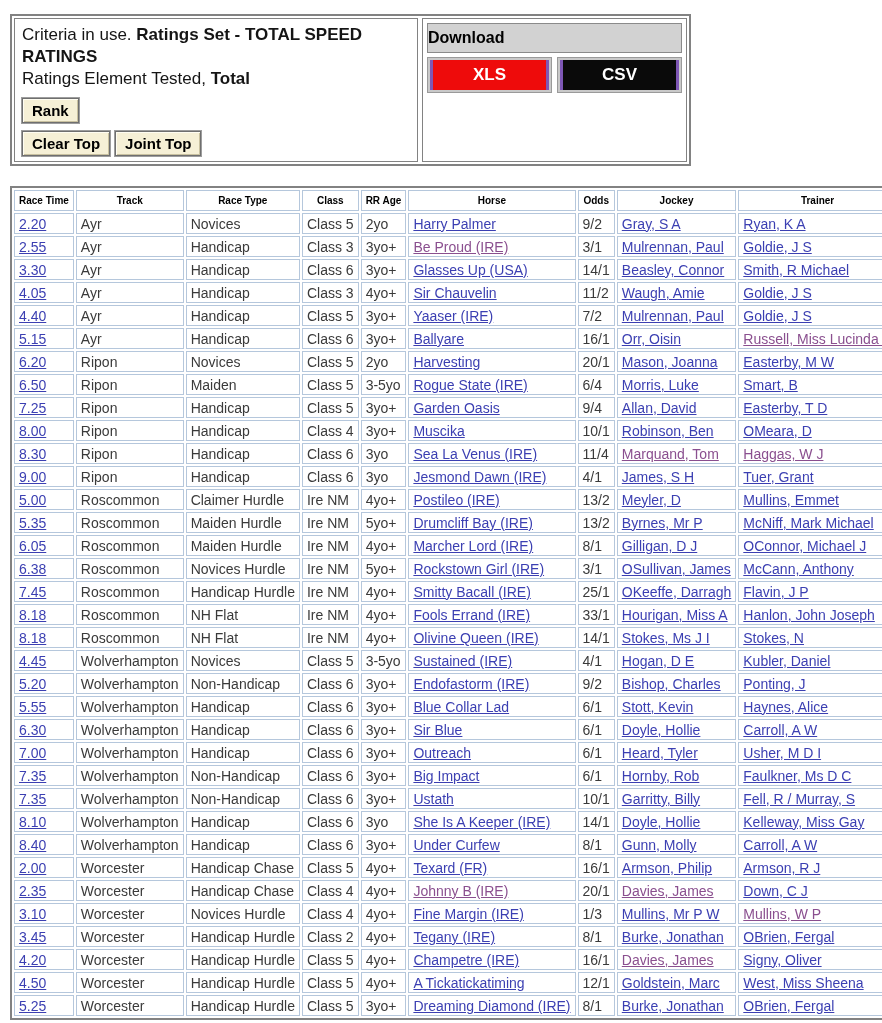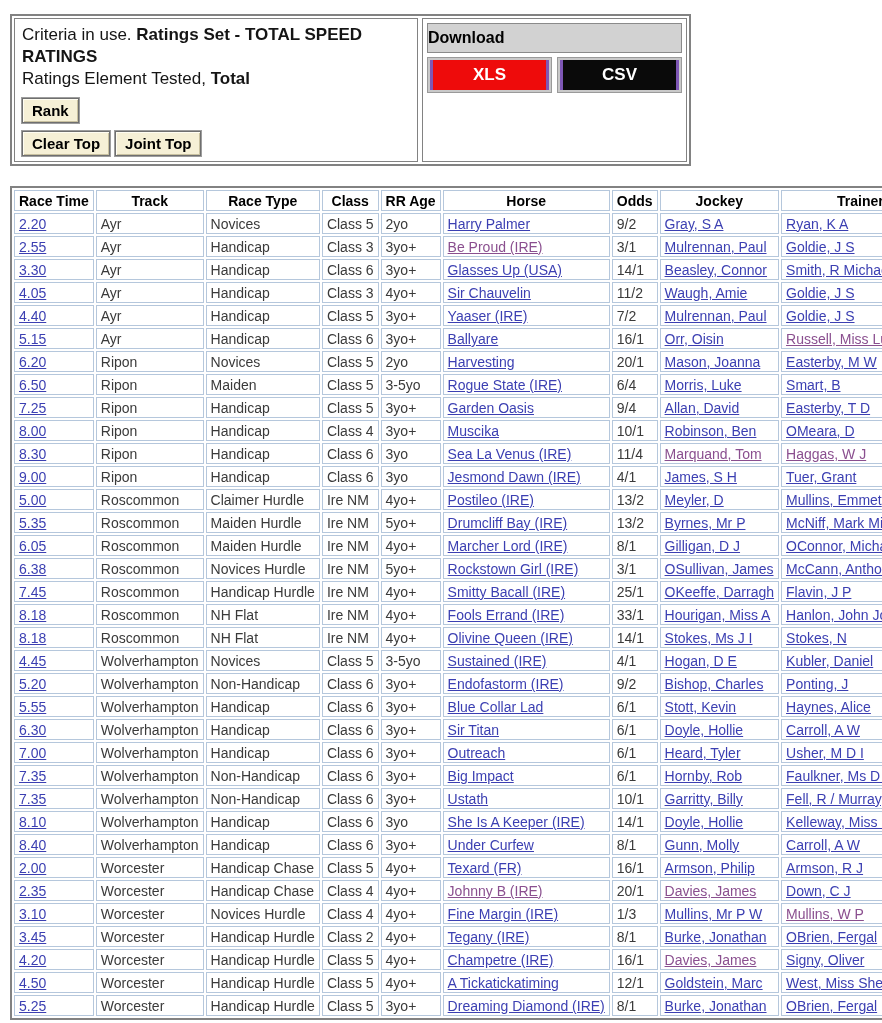--- a/index.html
+++ b/index.html
@@ -44,21 +44,21 @@
   
   table.ratings {
     margin:20px 0 0 10px;
     border-collapse:separate; border-spacing:2px;
     border:2px solid #828282; background:#ffffff; table-layout:fixed;
   }
   .ratings th, .ratings td {
     border:1px solid #b5c7dc; white-space:nowrap; overflow:hidden;
     padding:1px 4px; height:17px; box-sizing:content-box;
   }
-  .ratings th { font-size:14px; font-weight:bold; color:#000; text-align:center; }
+  .ratings th { font-size:10px; font-weight:bold; color:#000; text-align:center; }
   .ratings td { font-size:14px; color:#3a3a3a; text-align:left; }
   .ratings a { text-decoration:underline; color:#3b3fb2; cursor:pointer; }
   .ratings a.visited { color:#8a4f8f; }
 </style>
 </head>
 <body>
 
 <div class="top-wrap">
   <div class="top-left">
     <div class="criteria">
@@ -377,21 +377,21 @@
     <td><a>Stott, Kevin</a></td>
     <td><a>Haynes, Alice</a></td>
 
   </tr>
       <tr>
     <td><a>6.30</a></td>
     <td>Wolverhampton</td>
     <td>Handicap</td>
     <td>Class 6</td>
     <td>3yo+</td>
-    <td><a>Sir Titan</a></td>
+    <td><a>Sir Blue</a></td>
     <td>6/1</td>
     <td><a>Doyle, Hollie</a></td>
     <td><a>Carroll, A W</a></td>
 
   </tr>
       <tr>
     <td><a>7.00</a></td>
     <td>Wolverhampton</td>
     <td>Handicap</td>
     <td>Class 6</td>

